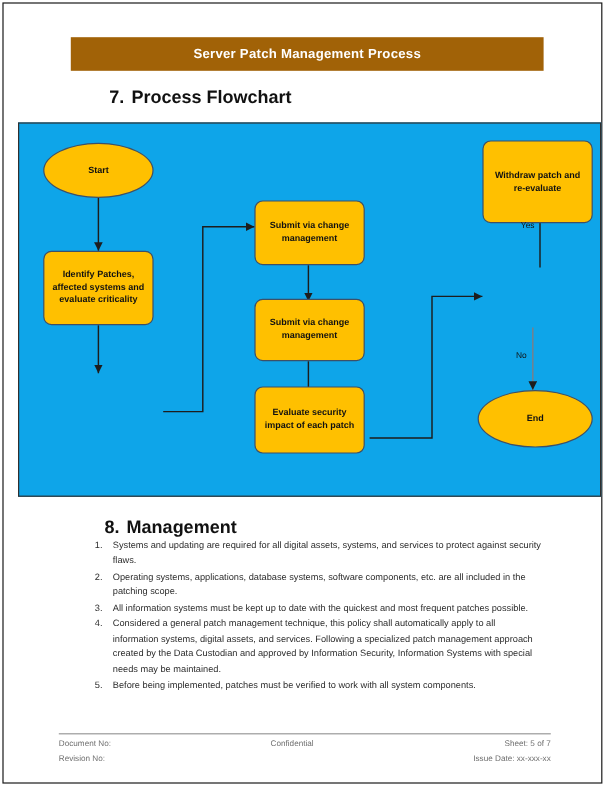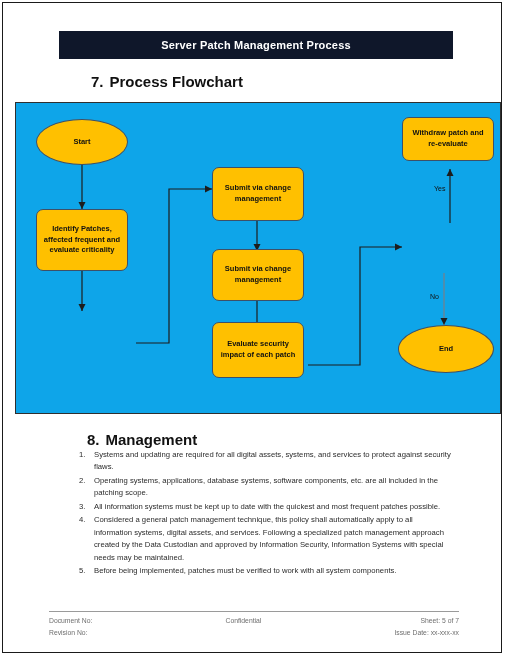--- a/index.html
+++ b/index.html
@@ -25,21 +25,21 @@
     background: #ffffff;
   }
 
   
   .title-banner {
     position: absolute;
     left: 56px;
     top: 28px;
     width: 394px;
     height: 28px;
-    background: #0f172a;
+    background: #a16207;
     display: flex;
     align-items: center;
     justify-content: center;
     box-sizing: border-box;
   }
   .title-banner-text {
     color: #ffffff;
     font-size: 11px;
     font-weight: bold;
     letter-spacing: 0.2px;
@@ -179,37 +179,37 @@
       <line x1="434" y1="120" x2="434" y2="66" stroke="#1d1d1d" stroke-width="1.2" marker-end="url(#arrow)"></line>
 
       <line x1="428" y1="170" x2="428" y2="222" stroke="#7a7f88" stroke-width="1.2" marker-end="url(#arrow)"></line>
     </svg>
 
     <div class="node ellipse" style="left:20px; top:16px; width:92px; height:46px;">
       <span>Start</span>
     </div>
 
     <div class="node rounded" style="left:20px; top:106px; width:92px; height:62px;">
-      <span>Identify Patches, affected frequent and evaluate criticality</span>
+      <span>Identify Patches, affected systems and evaluate criticality</span>
     </div>
 
 
     <div class="node rounded" style="left:196px; top:64px; width:92px; height:54px;">
       <span>Submit via change management</span>
     </div>
 
     <div class="node rounded" style="left:196px; top:146px; width:92px; height:52px;">
       <span>Submit via change management</span>
     </div>
 
     <div class="node rounded" style="left:196px; top:219px; width:92px; height:56px;">
       <span>Evaluate security impact of each patch</span>
     </div>
 
-    <div class="node rounded" style="left:386px; top:14px; width:92px; height:44px;justify-content:flex-end;">
+    <div class="node rounded" style="left:386px; top:14px; width:92px; height:69px;justify-content:flex-end;">
       <span>Withdraw patch and re-evaluate</span>
     </div>
 
 
     <div class="node ellipse" style="left:382px; top:222px; width:96px; height:48px;">
       <span>End</span>
     </div>
 
     <span class="edge-label" style="left:418px; top:82px;">Yes</span>
     <span class="edge-label" style="left:414px; top:190px;">No</span>

